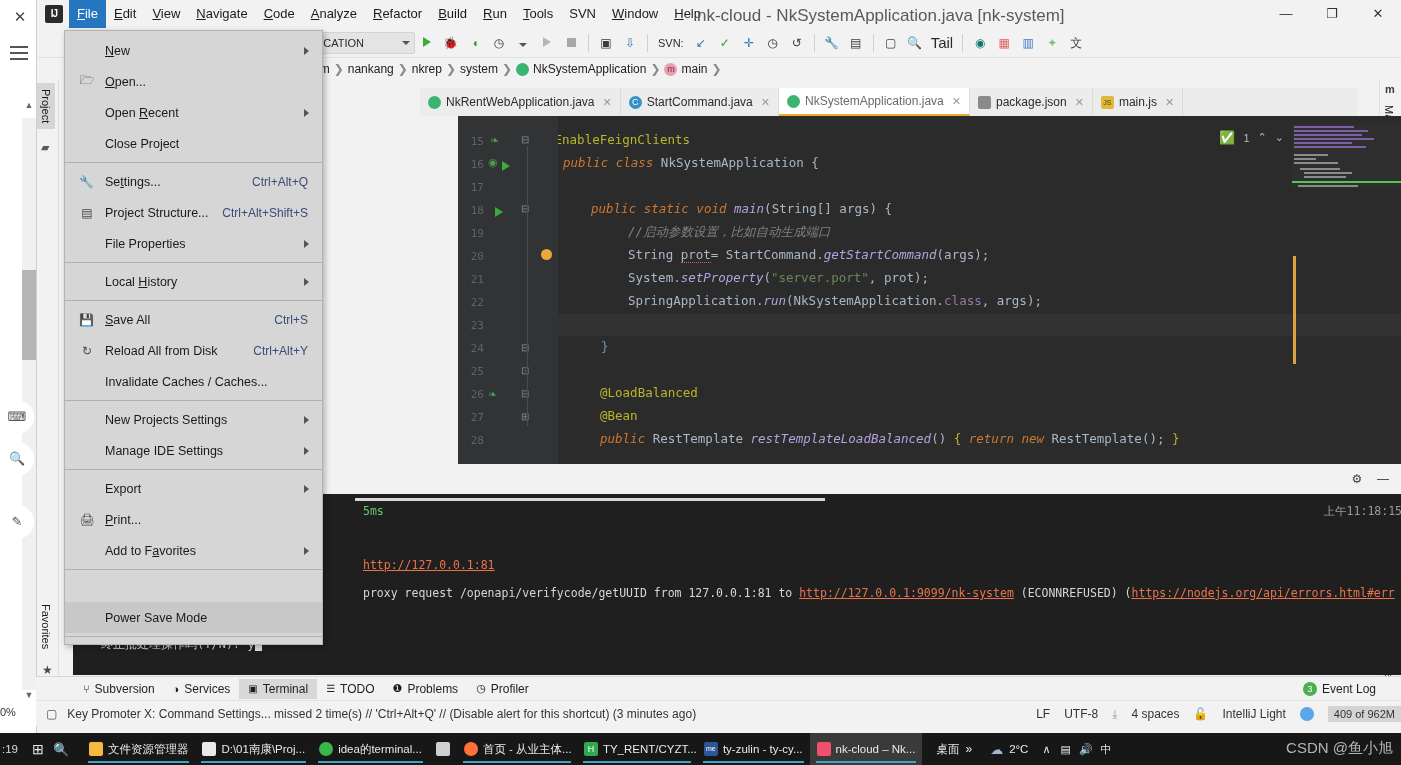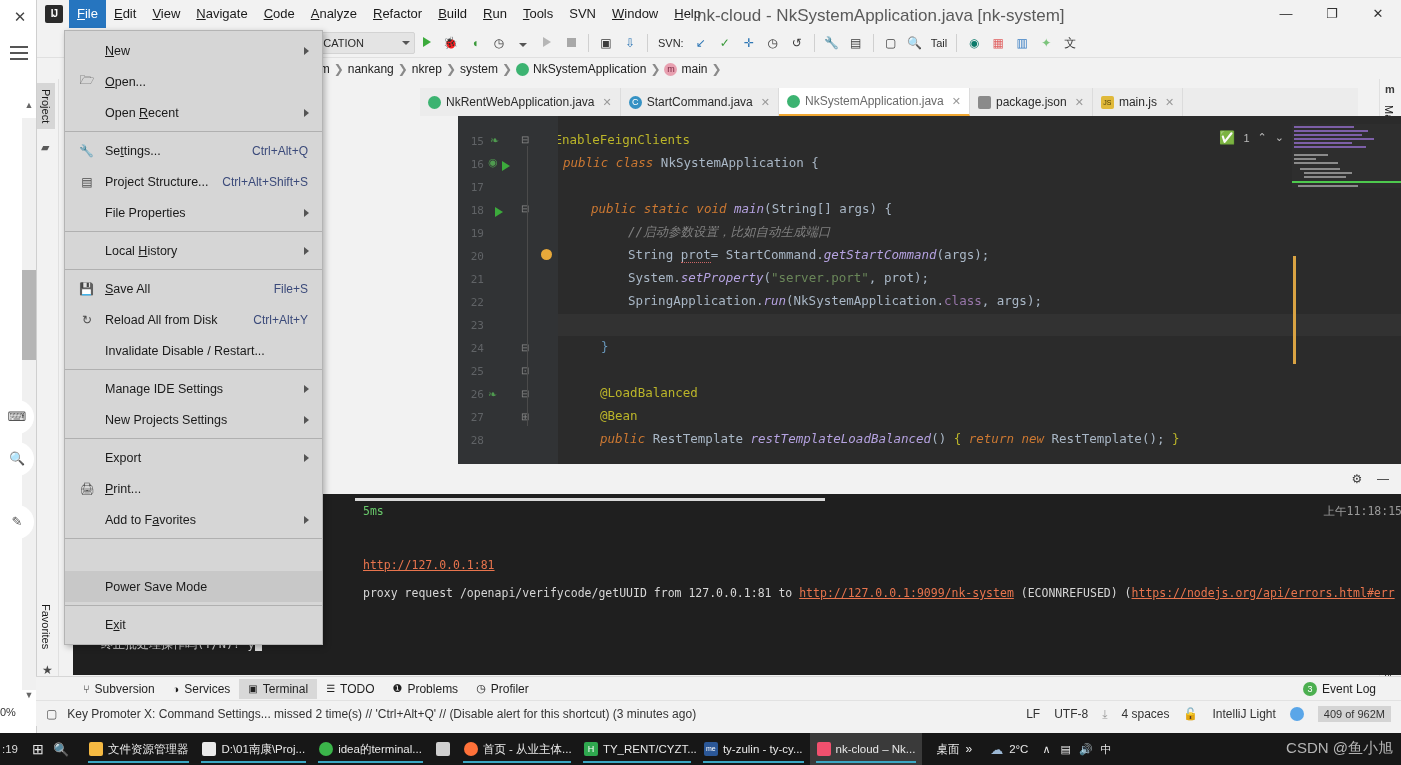--- a/index.html
+++ b/index.html
@@ -110,21 +110,21 @@
   
   .btabs { position:absolute; left:36px; top:676px; width:1365px; height:24px;
      background:#f2f2f2; display:flex; align-items:center; border-top:1px solid #d6d6d6; }
   .btab { display:flex; align-items:center; gap:5px; padding:3px 9px; font-size:12px; color:#1f1f1f; }
   .btab.sel { background:#d8d8d8; }
 
   
   .status { position:absolute; left:36px; top:700px; width:1365px; height:26px;
      background:#f2f2f2; display:flex; align-items:center; font-size:12px; color:#333;
      border-top:1px solid #e2e2e2; }
-  .st-right { margin-left:auto; display:flex; align-items:center; gap:14px; padding-right:10px; }
+  .st-right { margin-left:auto; display:flex; align-items:center; gap:14px; }
   .mem { background:#d4d4d4; padding:2px 6px; font-size:11px; }
 
   
   .taskbar { position:absolute; left:0; top:733px; width:1401px; height:32px; background:#171717;
      display:flex; align-items:center; color:#e8e8e8; font-size:11.5px; }
   .tk { display:flex; align-items:center; gap:5px; height:32px; padding:0 7px; position:relative;
      max-width:120px; overflow:hidden; white-space:nowrap; }
   .tk.active { background:#3a3a3a; }
   .tk.running::after { content:""; position:absolute; left:6px; right:6px; bottom:2px;
      height:2px; background:#3ba7c4; }
@@ -215,21 +215,21 @@
       <div class="tb-ico" style="color:#3c9a3c">✓</div>
       <div class="tb-ico" style="color:#2f77b5">✛</div>
       <div class="tb-ico">◷</div>
       <div class="tb-ico">↺</div>
       <div class="tb-sep"></div>
       <div class="tb-ico">🔧</div>
       <div class="tb-ico">▤</div>
       <div class="tb-sep"></div>
       <div class="tb-ico">▢</div>
       <div class="tb-ico">🔍</div>
-      <div style="font-size:11px;color:#2b2b2b;margin:0 4px">Tail</div>
+      <div style="font-size:15px;color:#2b2b2b;margin:0 4px">Tail</div>
       <div class="tb-sep"></div>
       <div class="tb-ico" style="color:#0a7a6a">◉</div>
       <div class="tb-ico" style="color:#e06060">▦</div>
       <div class="tb-ico" style="color:#3b7fc4">▥</div>
       <div class="tb-ico" style="color:#7cc47c">✦</div>
       <div class="tb-ico">文</div>
     </div>
 
     <div class="breadcrumb">
       <div style="width:258px"></div>
@@ -450,20 +450,23 @@
       <span class="marrow"></span>
       </div>
     <div class="mrow">
       <span class="micon">🗁</span>
       <span class="mlabel"><u>O</u>pen...</span>
       </div>
     <div class="mrow">
       <span class="mlabel">Open <u>R</u>ecent</span>
       <span class="marrow"></span>
       </div>
+    <div class="mrow">
+      <span class="mlabel">Close Project</span>
+      </div>
     <div class="msep"></div>
     <div class="mrow">
       <span class="micon">🔧</span>
       <span class="mlabel">Se<u>t</u>tings...</span>
       <span class="msc">Ctrl+Alt+Q</span>
       </div>
     <div class="mrow">
       <span class="micon">▤</span>
       <span class="mlabel">Project Structure...</span>
       <span class="msc">Ctrl+Alt+Shift+S</span>
@@ -474,60 +477,57 @@
       </div>
     <div class="msep"></div>
     <div class="mrow">
       <span class="mlabel">Local <u>H</u>istory</span>
       <span class="marrow"></span>
       </div>
     <div class="msep"></div>
     <div class="mrow">
       <span class="micon">💾</span>
       <span class="mlabel"><u>S</u>ave All</span>
-      <span class="msc">File+S</span>
+      <span class="msc">Ctrl+S</span>
       </div>
     <div class="mrow">
       <span class="micon">↻</span>
       <span class="mlabel">Reload All from Disk</span>
       <span class="msc">Ctrl+Alt+Y</span>
       </div>
     <div class="mrow">
-      <span class="mlabel">Invalidate Disable / Restart...</span>
-      </div>
-    <div class="msep"></div>
+      <span class="mlabel">Invalidate Caches / Caches...</span>
+      </div>
+    <div class="msep"></div>
+    <div class="mrow">
+      <span class="mlabel">New Projects Settings</span>
+      <span class="marrow"></span>
+      </div>
     <div class="mrow">
       <span class="mlabel">Manage IDE Settings</span>
-      <span class="marrow"></span>
-      </div>
-    <div class="mrow">
-      <span class="mlabel">New Projects Settings</span>
       <span class="marrow"></span>
       </div>
     <div class="msep"></div>
     <div class="mrow">
       <span class="mlabel">Export</span>
       <span class="marrow"></span>
       </div>
     <div class="mrow">
       <span class="micon">🖨</span>
       <span class="mlabel"><u>P</u>rint...</span>
       </div>
     <div class="mrow">
       <span class="mlabel">Add to F<u>a</u>vorites</span>
       <span class="marrow"></span>
       </div>
     <div class="msep"></div>
     <div class="mrow hl">
       <span class="mlabel">Power Save Mode</span>
       </div>
     <div class="msep"></div>
-    <div class="mrow">
-      <span class="mlabel">E<u>x</u>it</span>
-      </div>
   </div>
 
   <div class="taskbar">
     <span style="margin-left:2px;color:#ddd">:19</span>
     <span style="margin:0 10px 0 14px;font-size:14px">⊞</span>
     <span style="margin-right:12px;font-size:13px">🔍</span>
     <div class="tk running">
       <span class="tkico" style="background:#f5b942"></span>
       <span>文件资源管理器</span>
       </div>

